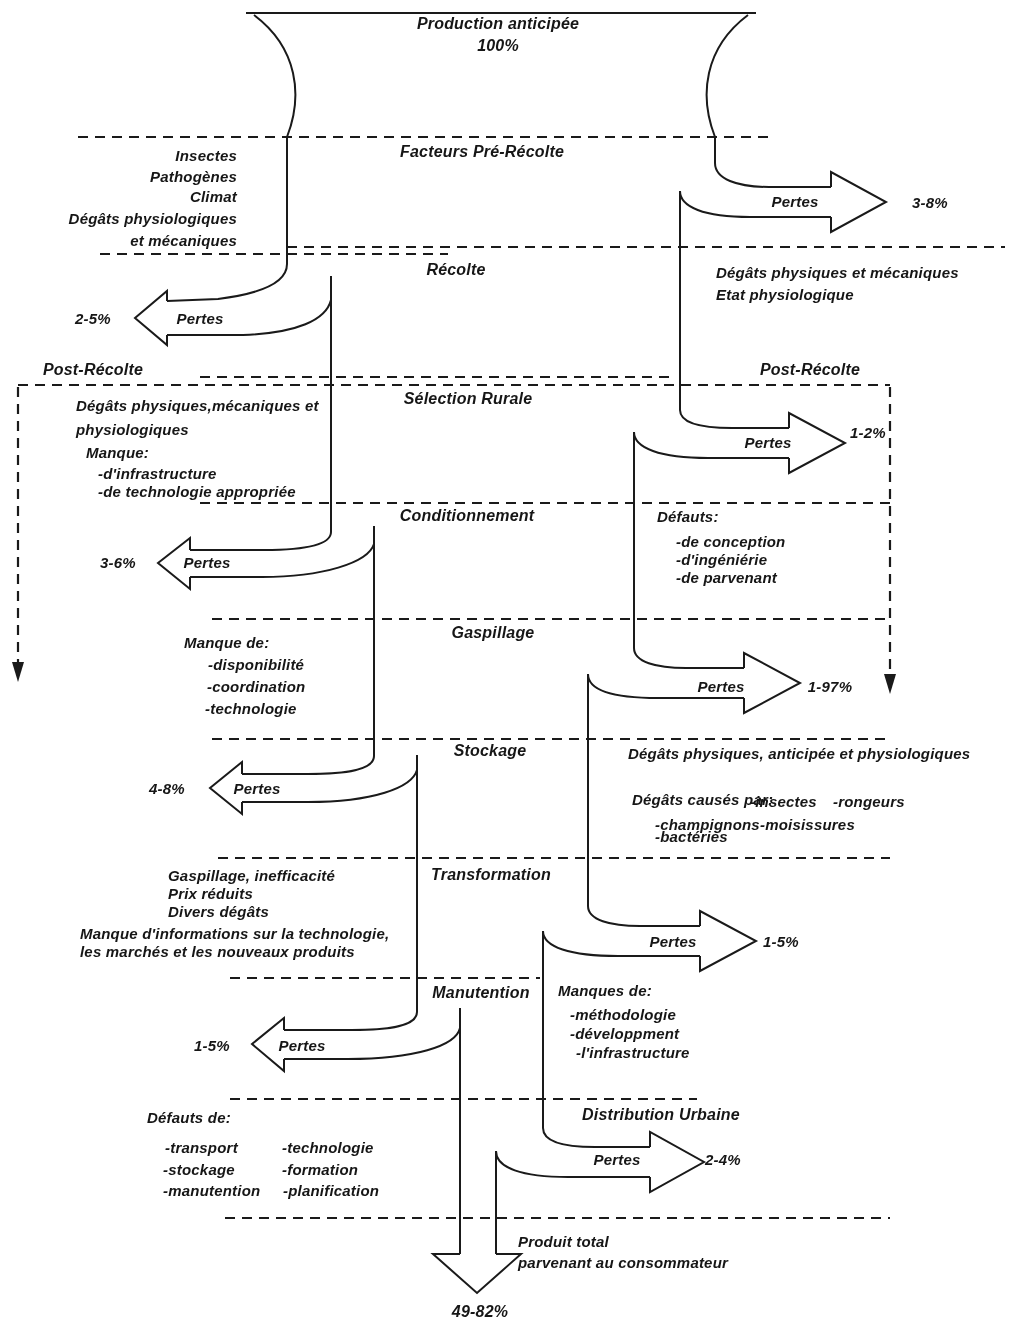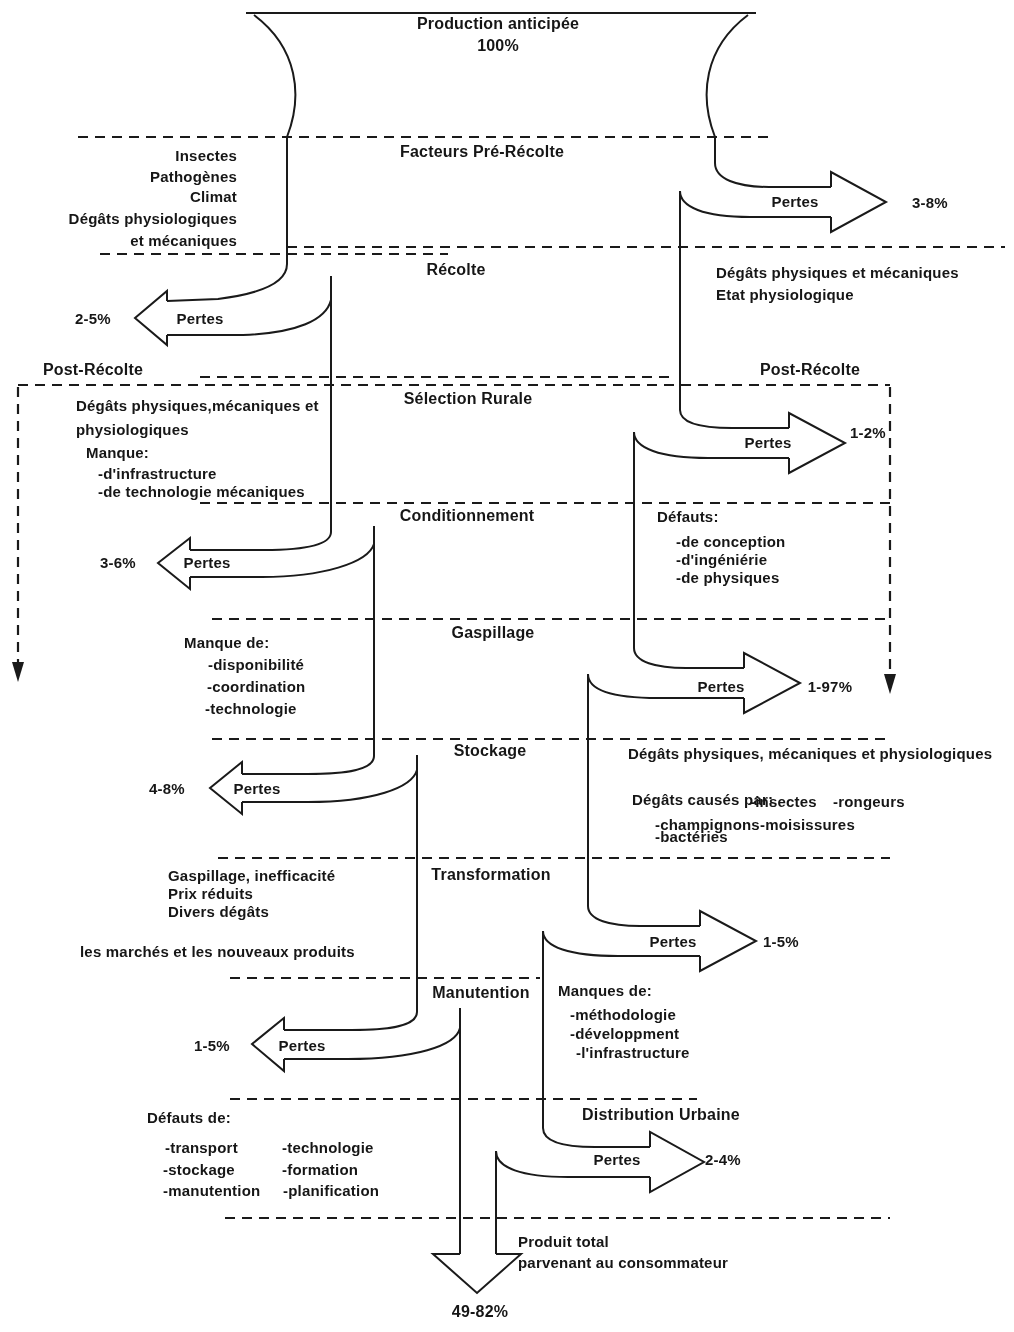--- a/index.html
+++ b/index.html
@@ -1,17 +1,17 @@
 <!DOCTYPE html>
 <html><head>
 <meta charset="utf-8">
 <style>
   html,body{margin:0;padding:0;background:#fff;}
   #page{position:relative;width:1014px;height:1332px;background:#fff;overflow:hidden;
-        font-family:"Liberation Sans","DejaVu Sans",sans-serif;color:#161616;}
+        font-family:"Liberation Sans","DejaVu Sans",sans-serif;color:#161616;font-style:italic;}
   #lines{position:absolute;left:0;top:0;width:1014px;height:1332px;}
   .sol{stroke:#1a1a1a;stroke-width:2;fill:none;}
   .dsh{stroke:#1a1a1a;stroke-width:2.2;fill:none;stroke-dasharray:10 7;}
   .ah{fill:#1a1a1a;stroke:none;}
   .txt{position:absolute;font-size:15px;font-weight:600;line-height:18px;white-space:nowrap;letter-spacing:.2px;}
   .lbl{position:absolute;font-size:16px;font-weight:600;line-height:19px;white-space:nowrap;letter-spacing:.2px;}
   .c{text-align:center;}
   .r{text-align:right;}
 </style>
 </head>
@@ -130,43 +130,44 @@
   <div class="txt r" style="right:777px;top:210px">Dégâts physiologiques</div>
   <div class="txt r" style="right:777px;top:232px">et mécaniques</div>
 
   <div class="txt" style="left:716px;top:264px">Dégâts physiques et mécaniques</div>
   <div class="txt" style="left:716px;top:286px">Etat physiologique</div>
 
   <div class="txt" style="left:76px;top:397px">Dégâts physiques,mécaniques et</div>
   <div class="txt" style="left:76px;top:421px">physiologiques</div>
   <div class="txt" style="left:86px;top:444px">Manque:</div>
   <div class="txt" style="left:98px;top:465px">-d'infrastructure</div>
-  <div class="txt" style="left:98px;top:483px">-de technologie mécaniques</div>
+  <div class="txt" style="left:98px;top:483px">-de technologie appropriée</div>
 
   <div class="txt" style="left:657px;top:508px">Défauts:</div>
   <div class="txt" style="left:676px;top:533px">-de conception</div>
   <div class="txt" style="left:676px;top:551px">-d'ingéniérie</div>
-  <div class="txt" style="left:676px;top:569px">-de physiques</div>
+  <div class="txt" style="left:676px;top:569px">-de parvenant</div>
 
   <div class="txt" style="left:184px;top:634px">Manque de:</div>
   <div class="txt" style="left:208px;top:656px">-disponibilité</div>
   <div class="txt" style="left:207px;top:678px">-coordination</div>
   <div class="txt" style="left:205px;top:700px">-technologie</div>
 
-  <div class="txt" style="left:628px;top:745px">Dégâts physiques, mécaniques et physiologiques</div>
+  <div class="txt" style="left:628px;top:745px">Dégâts physiques, anticipée et physiologiques</div>
   <div class="txt" style="left:632px;top:791px">Dégâts causés par:</div>
   <div class="txt" style="left:655px;top:828px">-bactéries</div>
   <div class="txt" style="left:750px;top:793px">-insectes</div>
   <div class="txt" style="left:833px;top:793px">-rongeurs</div>
   <div class="txt" style="left:655px;top:816px">-champignons</div>
   <div class="txt" style="left:760px;top:816px">-moisissures</div>
 
   <div class="txt" style="left:168px;top:867px">Gaspillage, inefficacité</div>
   <div class="txt" style="left:168px;top:885px">Prix réduits</div>
   <div class="txt" style="left:168px;top:903px">Divers dégâts</div>
+  <div class="txt" style="left:80px;top:925px">Manque d'informations sur la technologie,</div>
   <div class="txt" style="left:80px;top:943px">les marchés et les nouveaux produits</div>
 
   <div class="txt" style="left:558px;top:982px">Manques de:</div>
   <div class="txt" style="left:570px;top:1006px">-méthodologie</div>
   <div class="txt" style="left:570px;top:1025px">-développment</div>
   <div class="txt" style="left:576px;top:1044px">-l'infrastructure</div>
 
   <div class="txt" style="left:147px;top:1109px">Défauts de:</div>
   <div class="txt" style="left:165px;top:1139px">-transport</div>
   <div class="txt" style="left:163px;top:1161px">-stockage</div>

